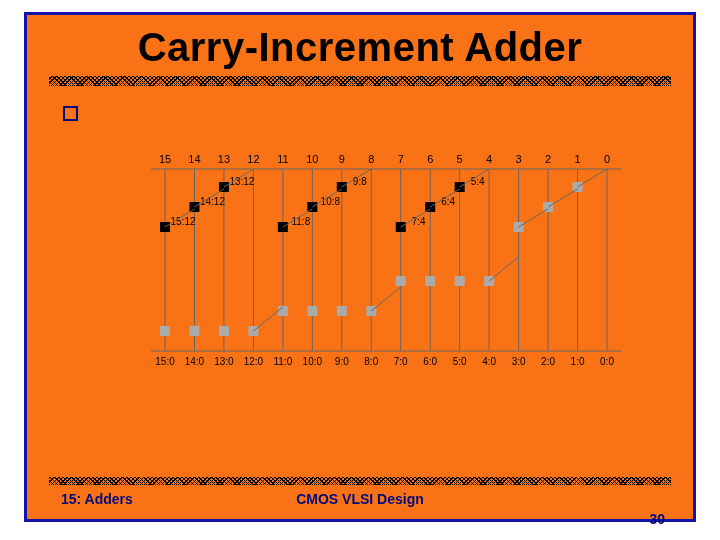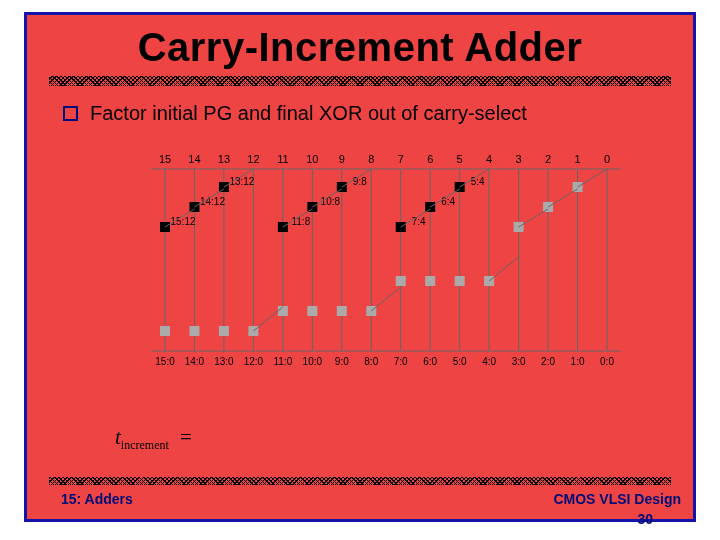--- a/index.html
+++ b/index.html
@@ -11,21 +11,21 @@
     position: relative;
     overflow: hidden;
   }
   .slide {
     position: absolute;
     left: 24px;
     top: 12px;
     width: 672px;
     height: 510px;
     border: 3px solid #1613a8;
-    background: #ef4444;
+    background: #f97316;
   }
   .title {
     font-family: "Arial Black", Arial, sans-serif;
     font-weight: 900;
     font-size: 40px;
     text-align: center;
     letter-spacing: 0.5px;
     color: #000;
     margin-top: 10px;
   }
@@ -96,41 +96,40 @@
     left: 22px;
     right: 22px;
     bottom: 34px;
     height: 8px;
     background-image: repeating-linear-gradient(45deg, #000 0 1px, transparent 1px 3px),
                       repeating-linear-gradient(-45deg, #000 0 1px, transparent 1px 3px);
   }
   .footer {
     position: absolute;
     left: 0;
-    right: 12px;
+    right: 0;
     bottom: 6px;
     height: 22px;
     font-size: 14px;
     font-weight: bold;
     color: #000b7a;
   }
   .footer .fl { position: absolute; left: 34px; }
-  .footer .fc { position: absolute; left: 0; right: 0; text-align: right; }
+  .footer .fc { position: absolute; left: 0; right: 0; text-align: center; }
   .footer .fr { position: absolute; right: 28px; margin-top: 20px; }
 </style>
 </head>
 <body>
 
 <div class="slide">
   <div class="title">Carry-Increment Adder</div>
   <div class="hatch"></div>
 
   <div class="bullet-row">
     <span class="bullet-box"></span>
-    <span>Factor initial PG and final XOR out of carry-select</span>
   </div>
 
   <div class="diagram">
     <svg viewBox="0 0 470 230">
 
       <line class="line" x1="0" y1="18" x2="470" y2="18"></line>
 
       <g id="cols">
           <line class="line" x1="14" y1="18" x2="14" y2="200"></line>
           <text class="bit-label" x="14" y="12">15</text>
@@ -233,24 +232,20 @@
           <text class="node-label" x="308.66666666666663" y="214">5:0</text>
           <text class="node-label" x="338.1333333333333" y="214">4:0</text>
           <text class="node-label" x="367.59999999999997" y="214">3:0</text>
           <text class="node-label" x="397.06666666666666" y="214">2:0</text>
           <text class="node-label" x="426.5333333333333" y="214">1:0</text>
           <text class="node-label" x="456" y="214">0:0</text>
         </g>
     </svg>
   </div>
 
-  <div class="equation">
-    <span>t</span><span class="sub">increment</span>
-    <span class="eq">=</span>
-  </div>
 
   <div class="footer-hatch"></div>
   <div class="footer">
     <span class="fl">15: Adders</span>
     <span class="fc">CMOS VLSI Design</span>
     <span class="fr">30</span>
   </div>
 </div>
 
 </body></html>

